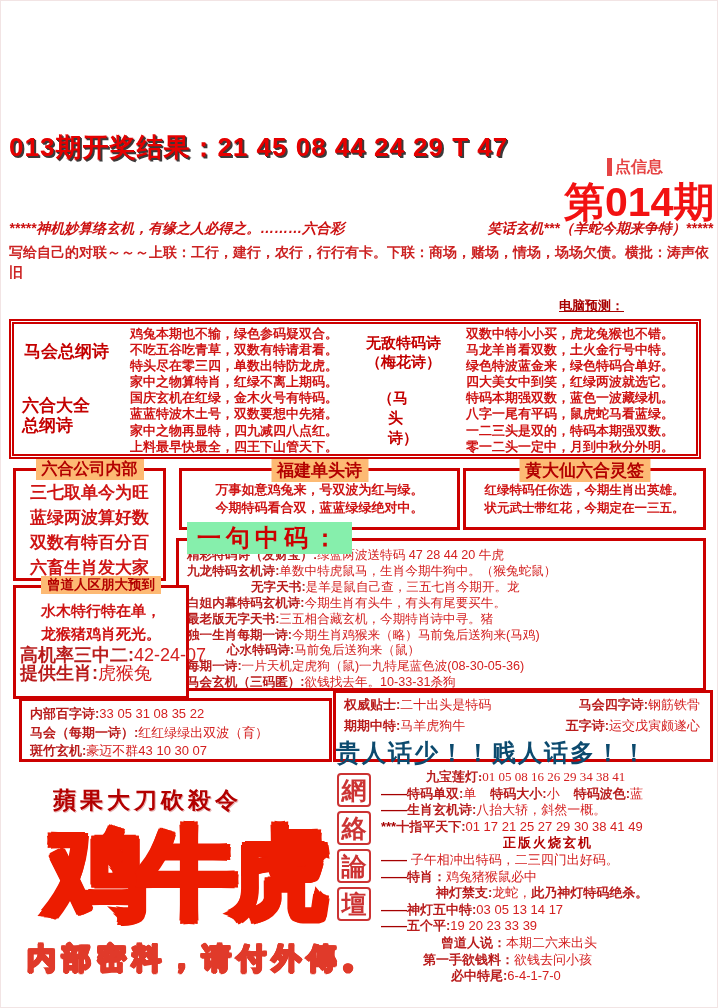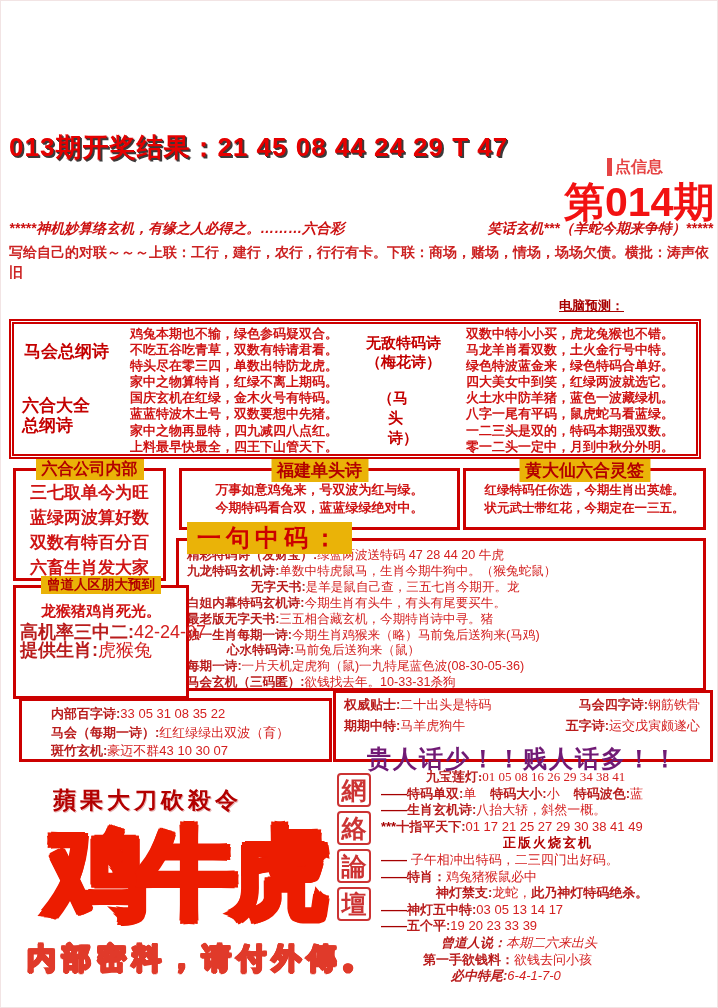--- a/index.html
+++ b/index.html
@@ -12,21 +12,21 @@
   .corner{position:absolute;left:606px;top:157px;font-size:16px;font-weight:bold;color:#e64444;
           border-left:5px solid #e64444;padding-left:3px;line-height:18px;}
   .issue{position:absolute;left:563px;top:174px;font-size:41px;font-weight:bold;color:#f21212;white-space:nowrap;}
   .slogan{position:absolute;left:8px;top:219px;width:704px;display:flex;justify-content:space-between;
           font-size:14px;font-weight:bold;font-style:italic;color:#cc1111;white-space:nowrap;}
   .couplet{position:absolute;left:8px;top:241px;width:706px;font-size:14px;font-weight:bold;color:#cc2222;line-height:20px;}
   .predict{position:absolute;left:558px;top:296px;font-size:13px;font-weight:bold;color:#a80000;text-decoration:underline;}
 
   
   .rbox{position:absolute;background:#fff;border:3px solid #cc0000;box-sizing:border-box;}
-  .box-title{position:absolute;top:-12px;left:50%;transform:translateX(-50%);background:#eab308;
+  .box-title{position:absolute;top:-12px;left:50%;transform:translateX(-50%);background:#fdba74;
              padding:0 6px;font-weight:bold;color:#b30000;white-space:nowrap;text-align:center;}
 
   
   .main-box{position:absolute;left:8px;top:318px;width:692px;height:140px;border:5px double #cc0000;
             box-sizing:border-box;display:flex;padding-top:2px;}
   .mb-col1{width:116px;position:relative;}
   .mb-t{position:absolute;color:#c40000;font-weight:bold;font-family:"Liberation Serif",serif;}
   .mb-lines{width:234px;font-family:"Liberation Serif",serif;font-weight:bold;color:#cf1414;
             font-size:13px;line-height:16.1px;white-space:nowrap;}
   .mb-col3{width:102px;position:relative;}
@@ -34,39 +34,39 @@
            font-size:13px;line-height:16.1px;white-space:nowrap;}
   .vstack{line-height:20px;}
 
   
   .company-lines{margin-top:9px;text-align:center;font-size:17px;line-height:25px;font-weight:bold;
                  color:#cf1414;font-family:"Liberation Serif",serif;}
   .two-lines{margin-top:10px;text-align:center;font-size:13px;line-height:18px;font-weight:bold;
              color:#cf1414;font-family:"Liberation Serif",serif;white-space:nowrap;}
 
   
-  .yiju-title{position:absolute;top:-19px;left:8px;background:#eab308;padding:0 10px;font-size:24px;
+  .yiju-title{position:absolute;top:-19px;left:8px;background:#86efac;padding:0 10px;font-size:24px;
               font-weight:bold;color:#cc0000;letter-spacing:5px;}
   .yiju-body{padding:7px 6px 0 8px;}
   .yiju-line{font-size:12.6px;line-height:15.9px;white-space:nowrap;color:#d42020;}
   .lbl{color:#b91c1c;font-weight:bold;}
   .ind40{padding-left:40px;} .ind64{padding-left:64px;}
 
   
   .zd-poem{margin-top:12px;text-align:center;font-size:15px;line-height:23px;font-weight:bold;
            color:#cf1414;font-family:"Liberation Serif",serif;}
   .zd-line{font-size:18px;line-height:18px;padding-left:4px;white-space:nowrap;color:#d42020;}
 
   
-  .neibu-body{padding:4px 0 0 8px;margin-left:21px;}
+  .neibu-body{padding:4px 0 0 8px;}
   .neibu-line{font-size:13px;line-height:18.5px;white-space:nowrap;color:#d42020;}
 
   
   .tips-row{display:flex;justify-content:space-between;font-size:13px;padding:3px 10px 0 8px;white-space:nowrap;color:#d42020;}
-  .big-line{margin-top:8px;text-align:center;font-size:24px;font-weight:bold;color:#701a75;letter-spacing:2px;}
+  .big-line{margin-top:2px;text-align:left;font-size:24px;font-weight:bold;color:#0c4a6e;letter-spacing:2px;}
 
   
   .kill{position:absolute;left:52px;top:784px;font-size:23px;font-weight:bold;color:#b30000;
         letter-spacing:4px;text-shadow:1px 1px 0 #e8b4b4;white-space:nowrap;}
   .zodiac{position:absolute;left:46px;top:808px;font-size:98px;font-weight:bold;color:#fff;letter-spacing:-6px;
           -webkit-text-stroke:6px #ec1c00;
           text-shadow:4px 0 0 #ec1c00,-4px 0 0 #ec1c00,0 4px 0 #ec1c00,0 -4px 0 #ec1c00,
                       3px 3px 0 #ec1c00,-3px 3px 0 #ec1c00,3px -3px 0 #ec1c00,-3px -3px 0 #ec1c00;
           white-space:nowrap;}
   .secret{position:absolute;left:26px;top:938px;font-size:29px;font-weight:bold;color:#fff;letter-spacing:6px;
@@ -80,21 +80,21 @@
   .forum-char{width:34px;height:34px;border:2px solid #cc3333;border-radius:4px;margin-bottom:4px;
               display:flex;align-items:center;justify-content:center;font-size:25px;font-weight:bold;
               color:#cc3333;font-family:"Liberation Serif",serif;box-sizing:border-box;}
 
   
   .br{position:absolute;left:380px;top:768px;width:334px;font-size:13px;color:#d42020;}
   .br-row{line-height:15.4px;margin-bottom:1.2px;white-space:nowrap;}
   .dash{color:#a50000;font-weight:bold;}
   .pfx{color:#a50000;font-weight:bold;}
   .ctr{text-align:center;font-weight:bold;color:#b30000;letter-spacing:2px;}
-  .i45{padding-left:45px;font-family:Liberation Serif, serif;} .i55{padding-left:55px;} .i60{padding-left:60px;font-style:italic;} .i70{padding-left:70px;font-style:italic;} .i42{padding-left:42px;}
+  .i45{padding-left:45px;font-family:Liberation Serif, serif;} .i55{padding-left:55px;} .i60{padding-left:60px;} .i70{padding-left:70px;} .i42{padding-left:42px;}
 </style>
 </head>
 <body>
 
 <div class="page">
 
   <div class="result">013期开奖结果：21 45 08 44 24 29 T 47</div>
   <div class="corner">点信息</div>
   <div class="issue">第014期</div>
 
@@ -133,21 +133,21 @@
         <div>（马</div>
         <div style="padding-left:10px;">头</div>
         <div style="padding-left:10px;">诗）</div>
       </div>
     </div>
     <div class="mb-col4">
       <div>双数中特小小买，虎龙兔猴也不错。</div>
       <div>马龙羊肖看双数，土火金行号中特。</div>
       <div>绿色特波蓝金来，绿色特码合单好。</div>
       <div>四大美女中到笑，红绿两波就选它。</div>
-      <div>火土水中防羊猪，蓝色一波藏绿机。</div>
+      <div>特码本期强双数，蓝色一波藏绿机。</div>
       <div>八字一尾有平码，鼠虎蛇马看蓝绿。</div>
       <div>一二三头是双的，特码本期强双数。</div>
       <div>零一二头一定中，月到中秋分外明。</div>
     </div>
   </div>
 
   <div class="rbox" style="left:12px;top:467px;width:153px;height:113px;">
     <div class="box-title" style="font-size:16px;">六合公司内部</div>
     <div class="company-lines">
       <div>三七取单今为旺</div>
@@ -184,20 +184,21 @@
       <div class="yiju-line"><span class="lbl">独一生肖每期一诗:</span><span>今期生肖鸡猴来（略）马前兔后送狗来(马鸡)</span></div>
       <div class="yiju-line ind40"><span class="lbl">心水特码诗:</span><span>马前兔后送狗来（鼠）</span></div>
       <div class="yiju-line"><span class="lbl">每期一诗:</span><span>一片天机定虎狗（鼠)一九特尾蓝色波(08-30-05-36)</span></div>
       <div class="yiju-line"><span class="lbl">马会玄机（三码匿）:</span><span>欲钱找去年。10-33-31杀狗</span></div>
     </div>
   </div>
 
   <div class="rbox" style="left:12px;top:584px;width:176px;height:114px;">
     <div class="box-title" style="font-size:13.5px;">曾道人区朋大预到</div>
     <div class="zd-poem">
+      <div>水木特行特在单，</div>
       <div>龙猴猪鸡肖死光。</div>
     </div>
     <div class="zd-line"><span class="lbl">高机率三中二:</span><span>42-24-07</span></div>
     <div class="zd-line"><span class="lbl">提供生肖:</span><span>虎猴兔</span></div>
   </div>
 
   <div class="rbox" style="left:18px;top:697px;width:313px;height:64px;">
     <div class="neibu-body">
       <div class="neibu-line"><span class="lbl">内部百字诗:</span><span>33 05 31 08 35 22</span></div>
       <div class="neibu-line"><span class="lbl">马会（每期一诗）:</span><span>红红绿绿出双波（育）</span></div>

